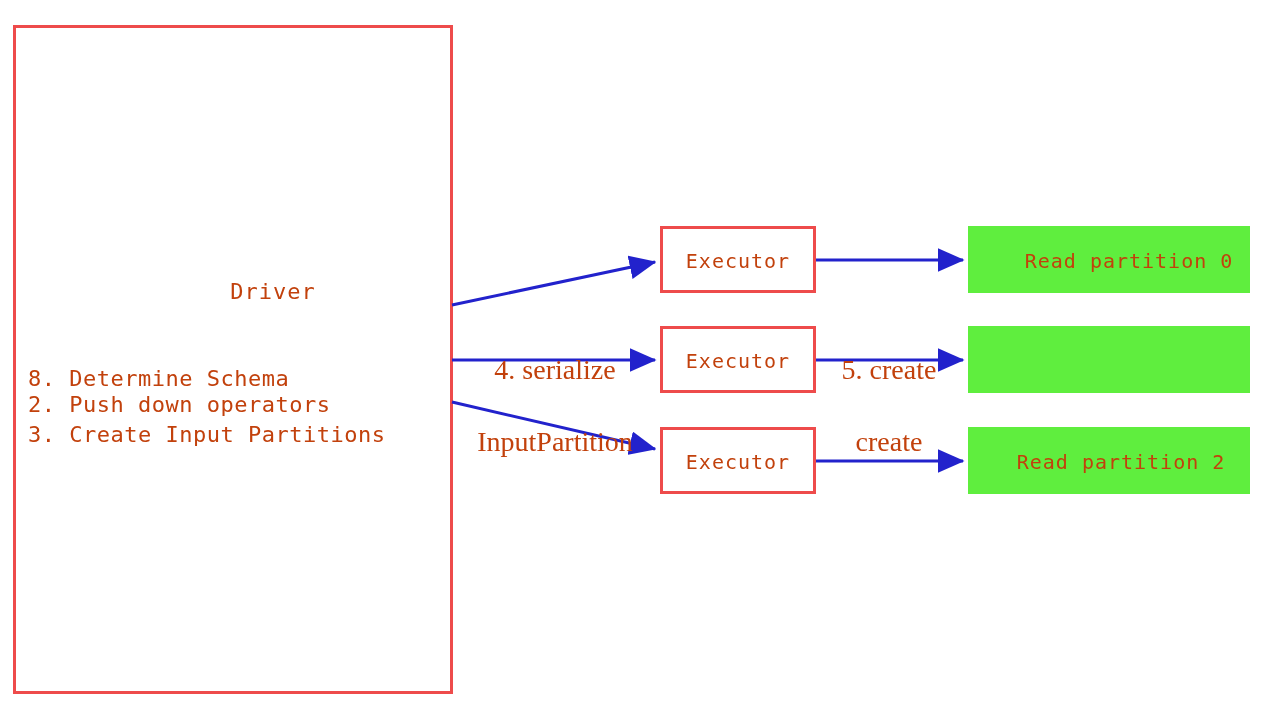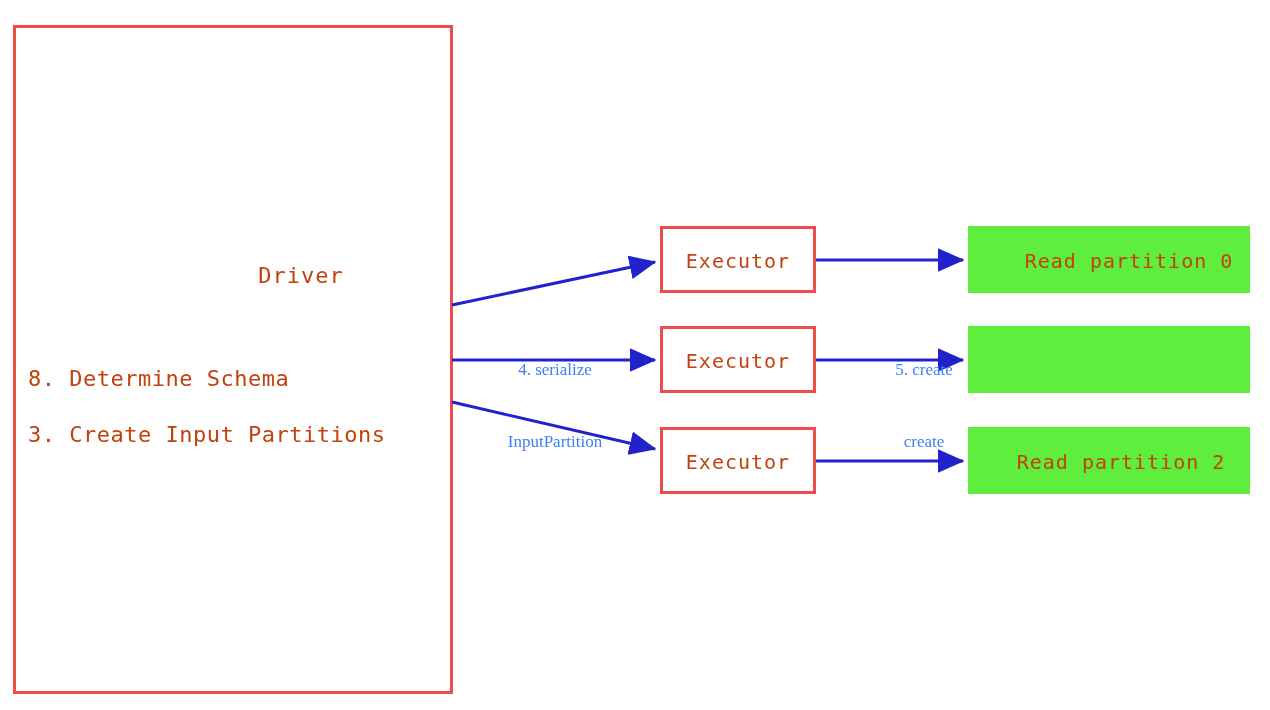--- a/index.html
+++ b/index.html
@@ -44,45 +44,46 @@
     line-height: 26px;
     letter-spacing: 0.5px;
   }
   .node-label {
     font-size: 20px;
     letter-spacing: 1px;
   }
   .arrow-label {
     position: absolute;
     font-family: "Liberation Serif", "DejaVu Serif", serif;
-    font-size: 17px;
+    font-size: 28px;
     line-height: 24px;
-    color: #3b82f6;
+    color: #c2410c;
     text-align: center;
     white-space: pre;
   }
   svg.arrows {
     position: absolute;
     left: 0;
     top: 0;
     width: 1270px;
     height: 710px;
     pointer-events: none;
   }
 </style>
 </head>
 <body>
 
 <div id="canvas">
 
   <div class="box red-box" style="left:13px; top:25px; width:440px; height:669px;"></div>
 
-  <div class="mono-label driver-title" style="left:13px; top:263px; width:520px; text-align:center;padding-left:28px;">Driver</div>
+  <div class="mono-label driver-title" style="left:13px; top:279px; width:520px; text-align:center;">Driver</div>
 
   <div class="mono-label driver-steps" style="left:28px; top:366px;">8. Determine Schema</div>
+  <div class="mono-label driver-steps" style="left:28px; top:392px;">2. Push down operators</div>
   <div class="mono-label driver-steps" style="left:28px; top:422px;">3. Create Input Partitions</div>
 
   <div class="box red-box" style="left:660px; top:226px; width:156px; height:67px;"></div>
   <div class="mono-label node-label" style="left:660px; top:249px; width:156px; text-align:center;">Executor</div>
 
   <div class="box red-box" style="left:660px; top:326px; width:156px; height:67px;"></div>
   <div class="mono-label node-label" style="left:660px; top:349px; width:156px; text-align:center;">Executor</div>
 
   <div class="box red-box" style="left:660px; top:427px; width:156px; height:67px;"></div>
   <div class="mono-label node-label" style="left:660px; top:450px; width:156px; text-align:center;">Executor</div>
@@ -111,18 +112,18 @@
     <line x1="816" y1="260" x2="963" y2="260" stroke="#2222cc" stroke-width="3" marker-end="url(#ah)"></line>
     <line x1="816" y1="360" x2="963" y2="360" stroke="#2222cc" stroke-width="3" marker-end="url(#ah)"></line>
     <line x1="816" y1="461" x2="963" y2="461" stroke="#2222cc" stroke-width="3" marker-end="url(#ah)"></line>
   </svg>
 
   <div class="arrow-label" style="left:470px; top:310px; width:170px;">
     <div>4. serialize</div>
     <div>InputPartition</div>
   </div>
 
-  <div class="arrow-label" style="left:859px; top:310px; width:130px;">
+  <div class="arrow-label" style="left:824px; top:310px; width:130px;">
     <div>5. create</div>
     <div>create</div>
   </div>
 
 </div>
 
 </body></html>

